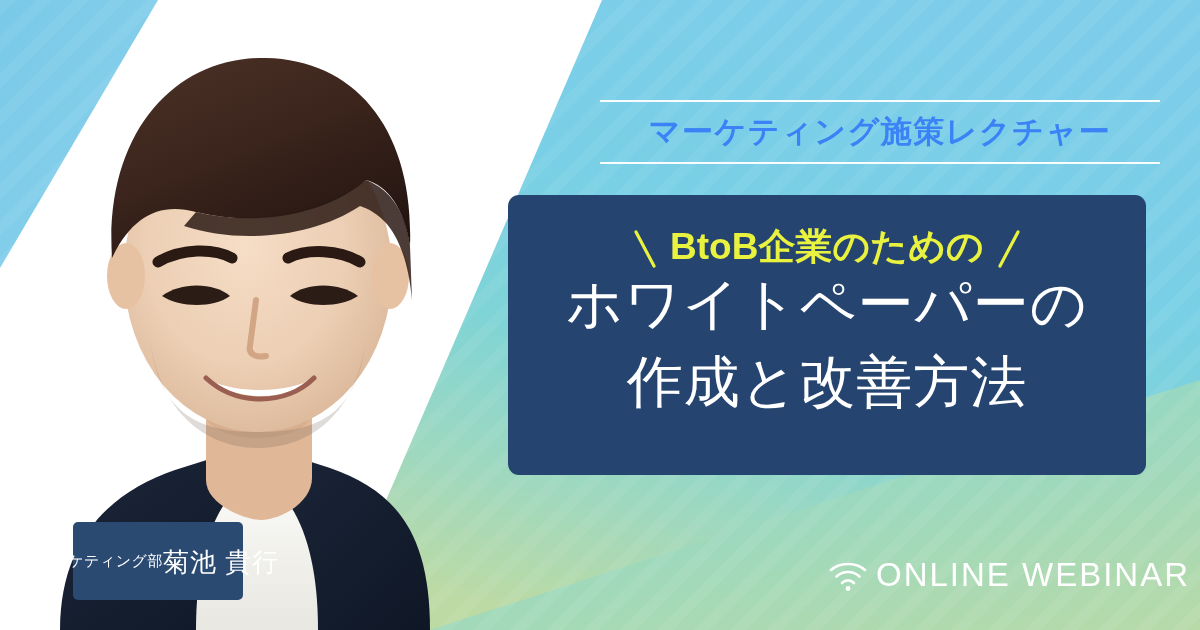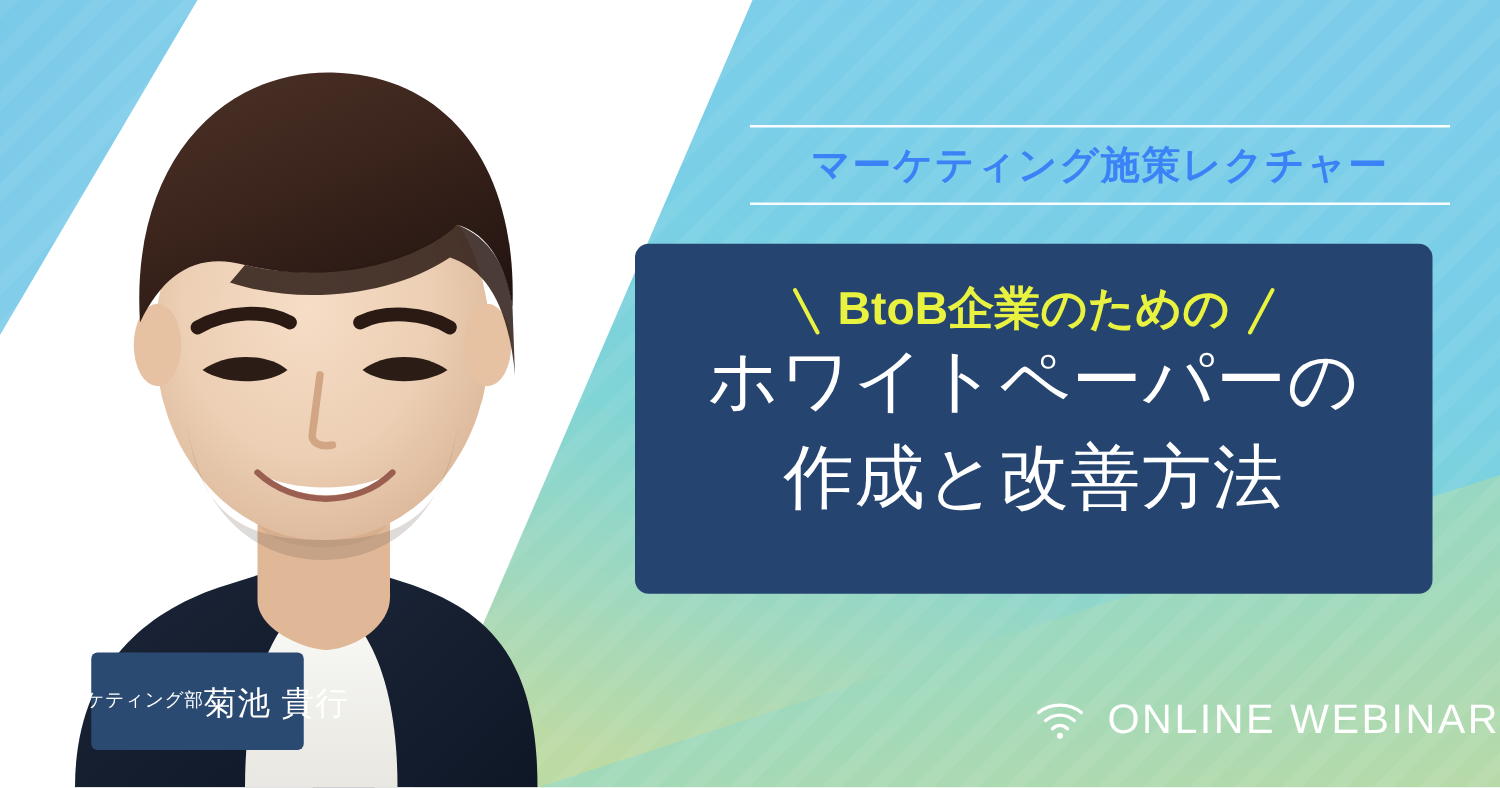--- a/index.html
+++ b/index.html
@@ -76,21 +76,21 @@
     line-height:20px;white-space:nowrap;
   }
   .speaker-name{
     color:#ffffff;font-size:26px;font-weight:400;letter-spacing:1px;
     line-height:32px;white-space:nowrap;margin-top:1px;
   }
 
   
   .webinar{
     position:absolute;left:828px;top:552px;height:46px;
-    display:flex;align-items:center;gap:18px;
+    display:flex;align-items:center;gap:8px;
   }
   .wifi-icon{display:block;width:40px;height:33px;}
   .webinar-text{
     color:#ffffff;font-size:33px;font-weight:300;letter-spacing:2px;
     white-space:nowrap;line-height:40px;
   }
 </style>
 </head>
 <body>
 

